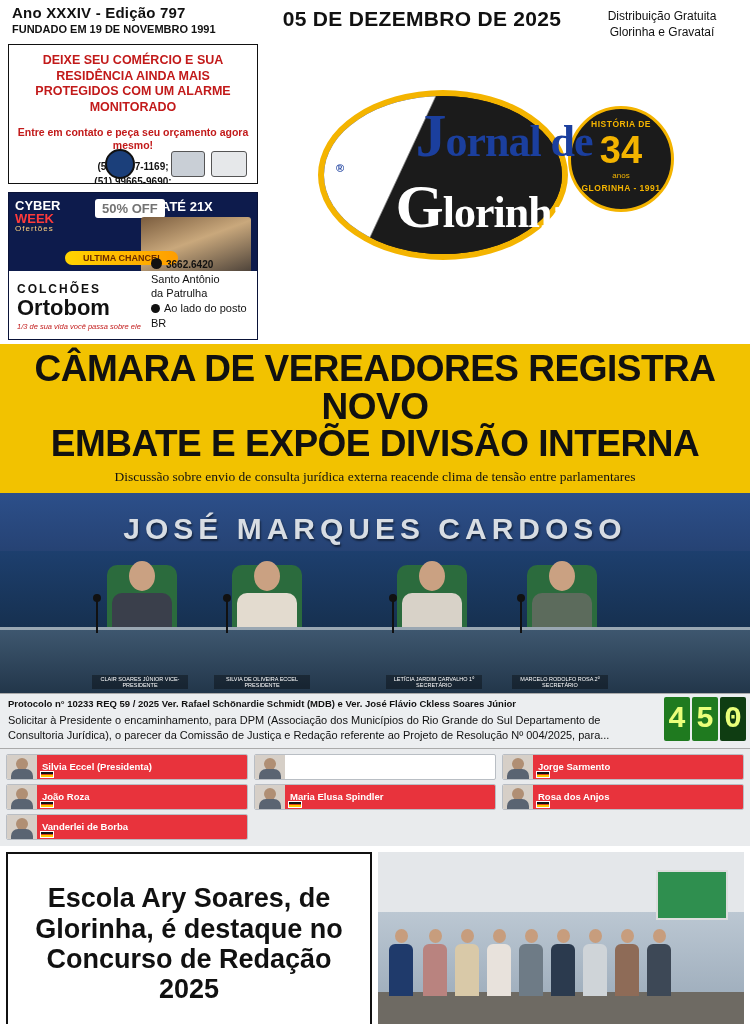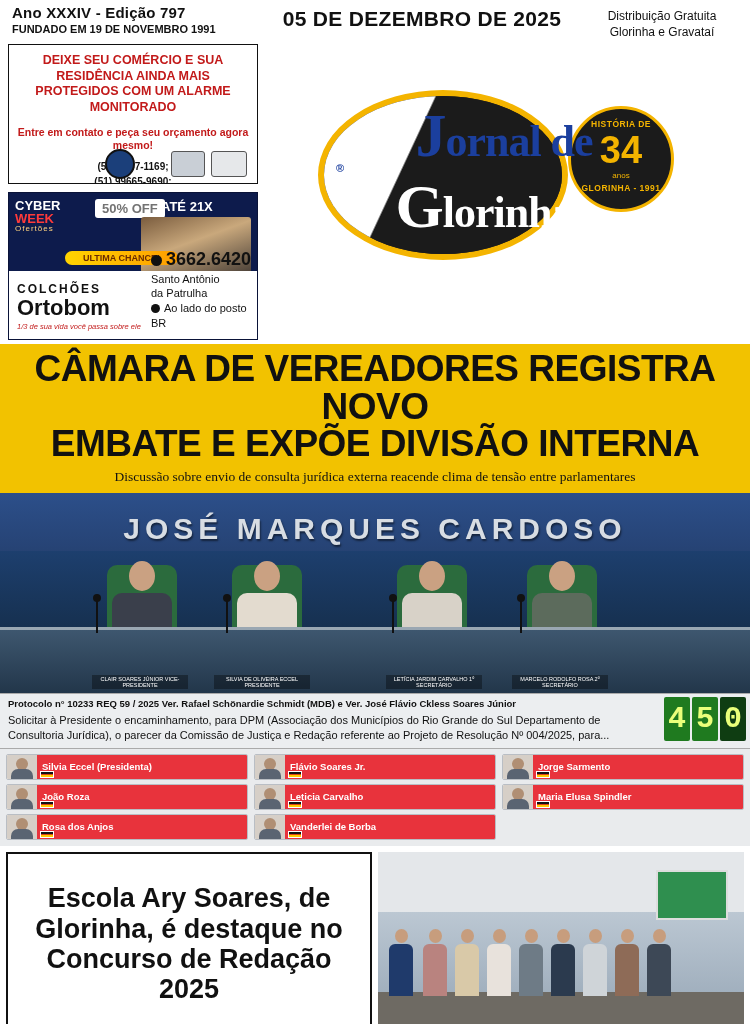--- a/index.html
+++ b/index.html
@@ -122,21 +122,21 @@
   .ad2 .orto .o1 { font-size: 12px; letter-spacing:2px; }
   .ad2 .orto .o2 { font-size: 22px; font-weight: bold; }
   .ad2 .orto-tag {
     position:absolute; left:8px; bottom: 8px; font-size: 7.5px; color:#c21a1a;
     font-style: italic;
   }
   .ad2 .contact {
     position:absolute; left: 142px; bottom: 8px; font-size: 11px; color:#111;
     line-height: 1.35;
   }
-  .ad2 .contact .ph { font-weight: bold; font-size: 18px; }
+  .ad2 .contact .ph { font-weight: bold; font-size: 10px; }
   .ad2 .dot {
     display:inline-block; width:11px; height:11px; border-radius:50%;
     background:#111; margin-right:4px; vertical-align:-1px;
   }
 
   
   .logo-area {
     position: absolute; left: 258px; top: 0; right: 0; height: 300px;
   }
   .logo-oval {
@@ -461,52 +461,38 @@
     <div class="lbl">
         <span>Silvia Eccel (Presidenta)</span>
         <span class="flag"></span>
       </div>
   </div>
   <div class="cm">
     <div class="av">
         <div class="h"></div>
         <div class="b"></div>
       </div>
-    <div class="lbl">
-        <span>Flávio Soares Jr.</span>
-        <span class="flag"></span>
-      </div>
   </div>
   <div class="cm">
     <div class="av">
         <div class="h"></div>
         <div class="b"></div>
       </div>
     <div class="lbl">
         <span>Jorge Sarmento</span>
         <span class="flag"></span>
       </div>
   </div>
   <div class="cm">
     <div class="av">
         <div class="h"></div>
         <div class="b"></div>
       </div>
     <div class="lbl">
         <span>João Roza</span>
-        <span class="flag"></span>
-      </div>
-  </div>
-  <div class="cm">
-    <div class="av">
-        <div class="h"></div>
-        <div class="b"></div>
-      </div>
-    <div class="lbl">
-        <span>Leticia Carvalho</span>
         <span class="flag"></span>
       </div>
   </div>
   <div class="cm">
     <div class="av">
         <div class="h"></div>
         <div class="b"></div>
       </div>
     <div class="lbl">
         <span>Maria Elusa Spindler</span>

